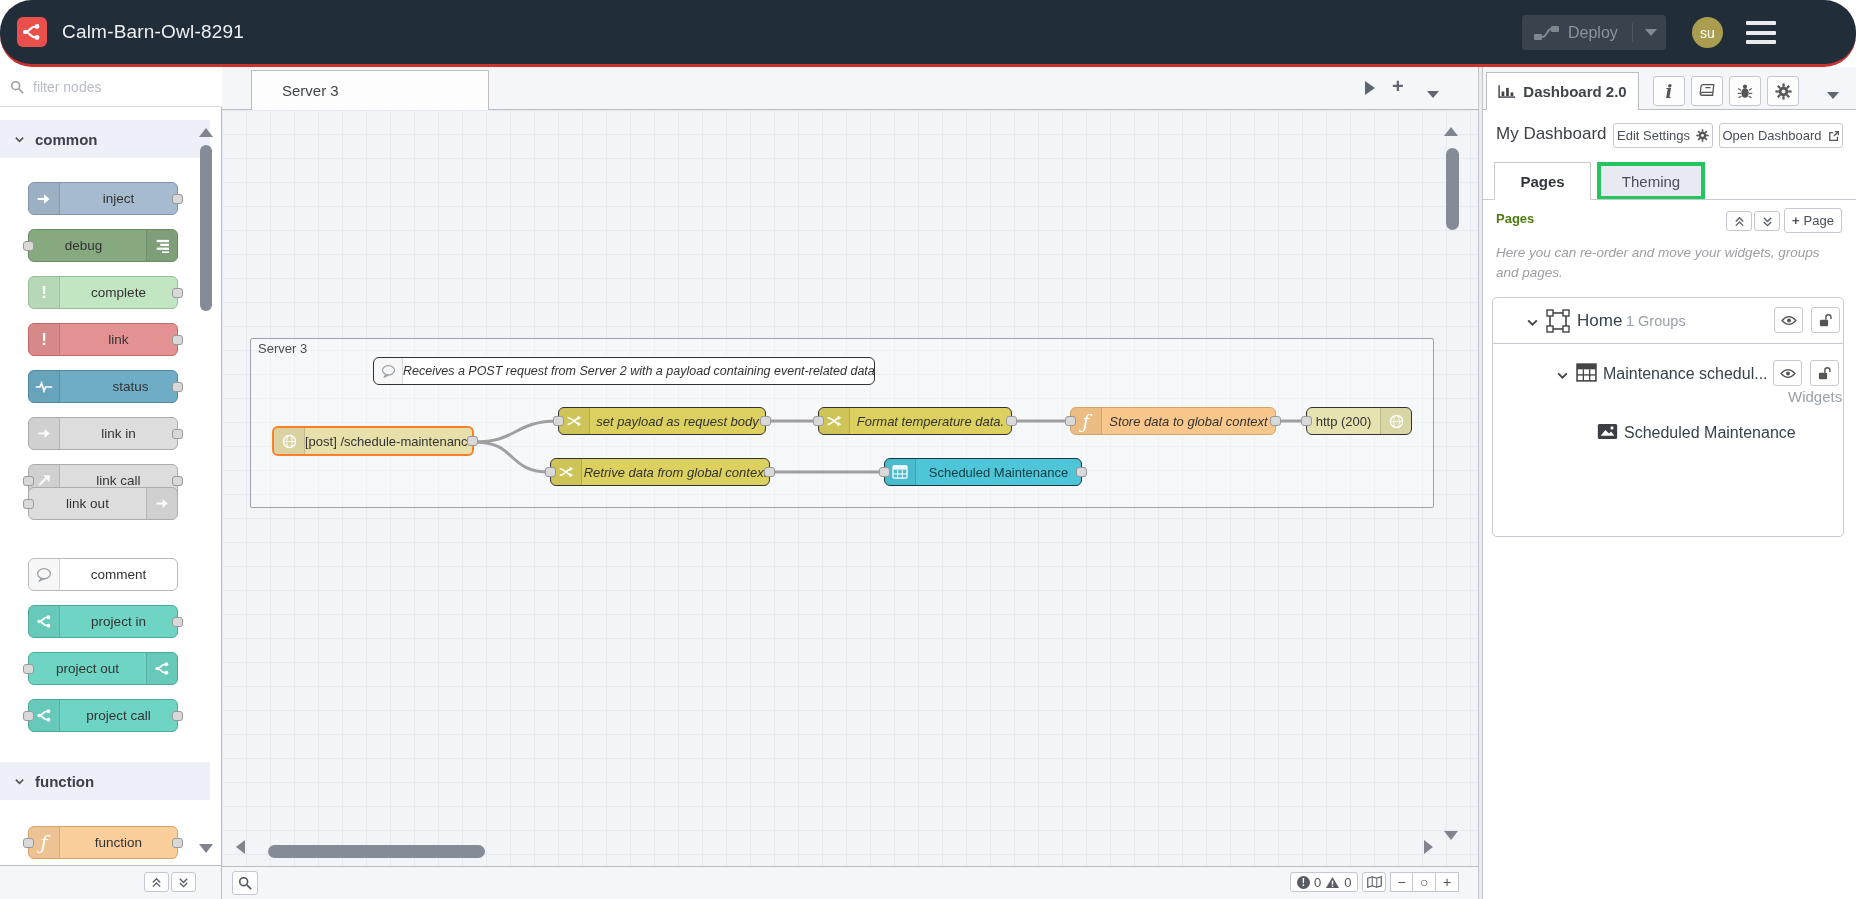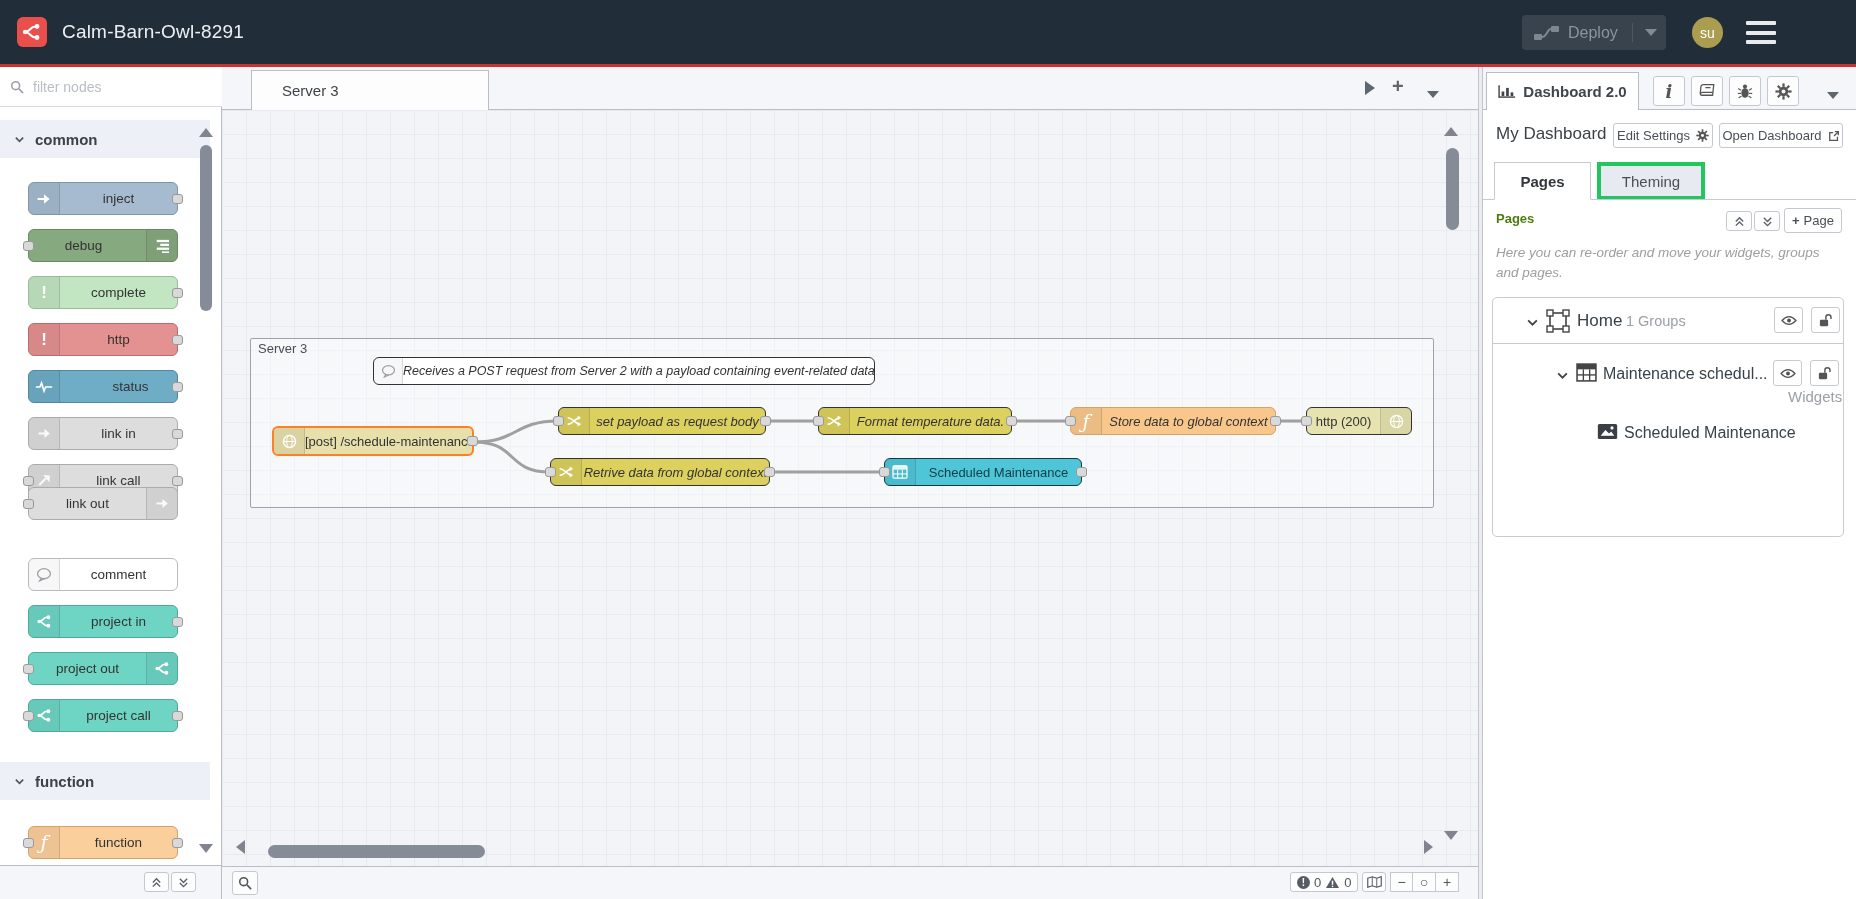--- a/index.html
+++ b/index.html
@@ -1,21 +1,21 @@
 <!DOCTYPE html>
 <html><head>
 <meta charset="utf-8">
 <style>
   html,body{margin:0;padding:0;background:#fff;}
   .app{position:relative;width:1856px;height:899px;overflow:hidden;
        font-family:"Liberation Sans",sans-serif;background:#fff;-webkit-font-smoothing:antialiased;}
   .abs{position:absolute;}
 
   
-  .header{position:absolute;left:0;top:0;width:1856px;height:64px;background:#212d39;border-bottom:3px solid #c9322e;}
+  .header{position:absolute;left:0;top:0;width:1856px;height:64px;background:#212d39;border-bottom:3px solid #c9322e;border-radius:32px;}
   .logo{position:absolute;left:17px;top:17px;width:30px;height:30px;border-radius:6px;background:#e9504c;display:flex;align-items:center;justify-content:center;}
   .apptitle{position:absolute;left:62px;top:21px;font-size:19px;color:#edf0f2;letter-spacing:.2px;}
   .deploy{position:absolute;left:1522px;top:15px;width:144px;height:35px;background:#39434d;border-radius:4px;display:flex;align-items:center;color:#8b949c;}
   .deploy .dlabel{font-size:16px;margin-left:8px;}
   .deploy .dcaret{margin-left:14px;border-left:1px solid rgba(255,255,255,.10);padding:6px 0 6px 12px;display:flex;align-items:center;}
   .tri{width:0;height:0;display:inline-block;}
   .tri.down{border-left:6px solid transparent;border-right:6px solid transparent;border-top:7px solid #828a92;}
   .avatar{position:absolute;left:1692px;top:17px;width:31px;height:31px;border-radius:50%;background:#ab9d4f;color:#fff;
           display:flex;align-items:center;justify-content:center;font-size:14px;}
   .burger{position:absolute;left:1746px;top:21px;width:30px;height:23px;display:flex;flex-direction:column;justify-content:space-between;cursor:pointer;}
@@ -184,21 +184,21 @@
       <span class="nicon l">
           <span style="color:#fff;font-weight:bold;font-size:17px;">!</span>
         </span>
       <span class="plabel">complete</span>
       <span class="port out"></span>
     </div>
     <div class="pnode c-catch" style="top:256px;">
       <span class="nicon l">
           <span style="color:#fff;font-weight:bold;font-size:17px;">!</span>
         </span>
-      <span class="plabel">http</span>
+      <span class="plabel">link</span>
       <span class="port out"></span>
     </div>
     <div class="pnode c-status" style="top:303px;">
       <span class="nicon l">
           <svg width="18" height="12" viewBox="0 0 22 14">
             <path d="M1 7 H6 L8 2 L11 12 L13 7 H21" stroke="#fff" stroke-width="2" fill="none"></path>
           </svg>
         </span>
       <span class="plabel">status</span>
       <span class="port out"></span>

